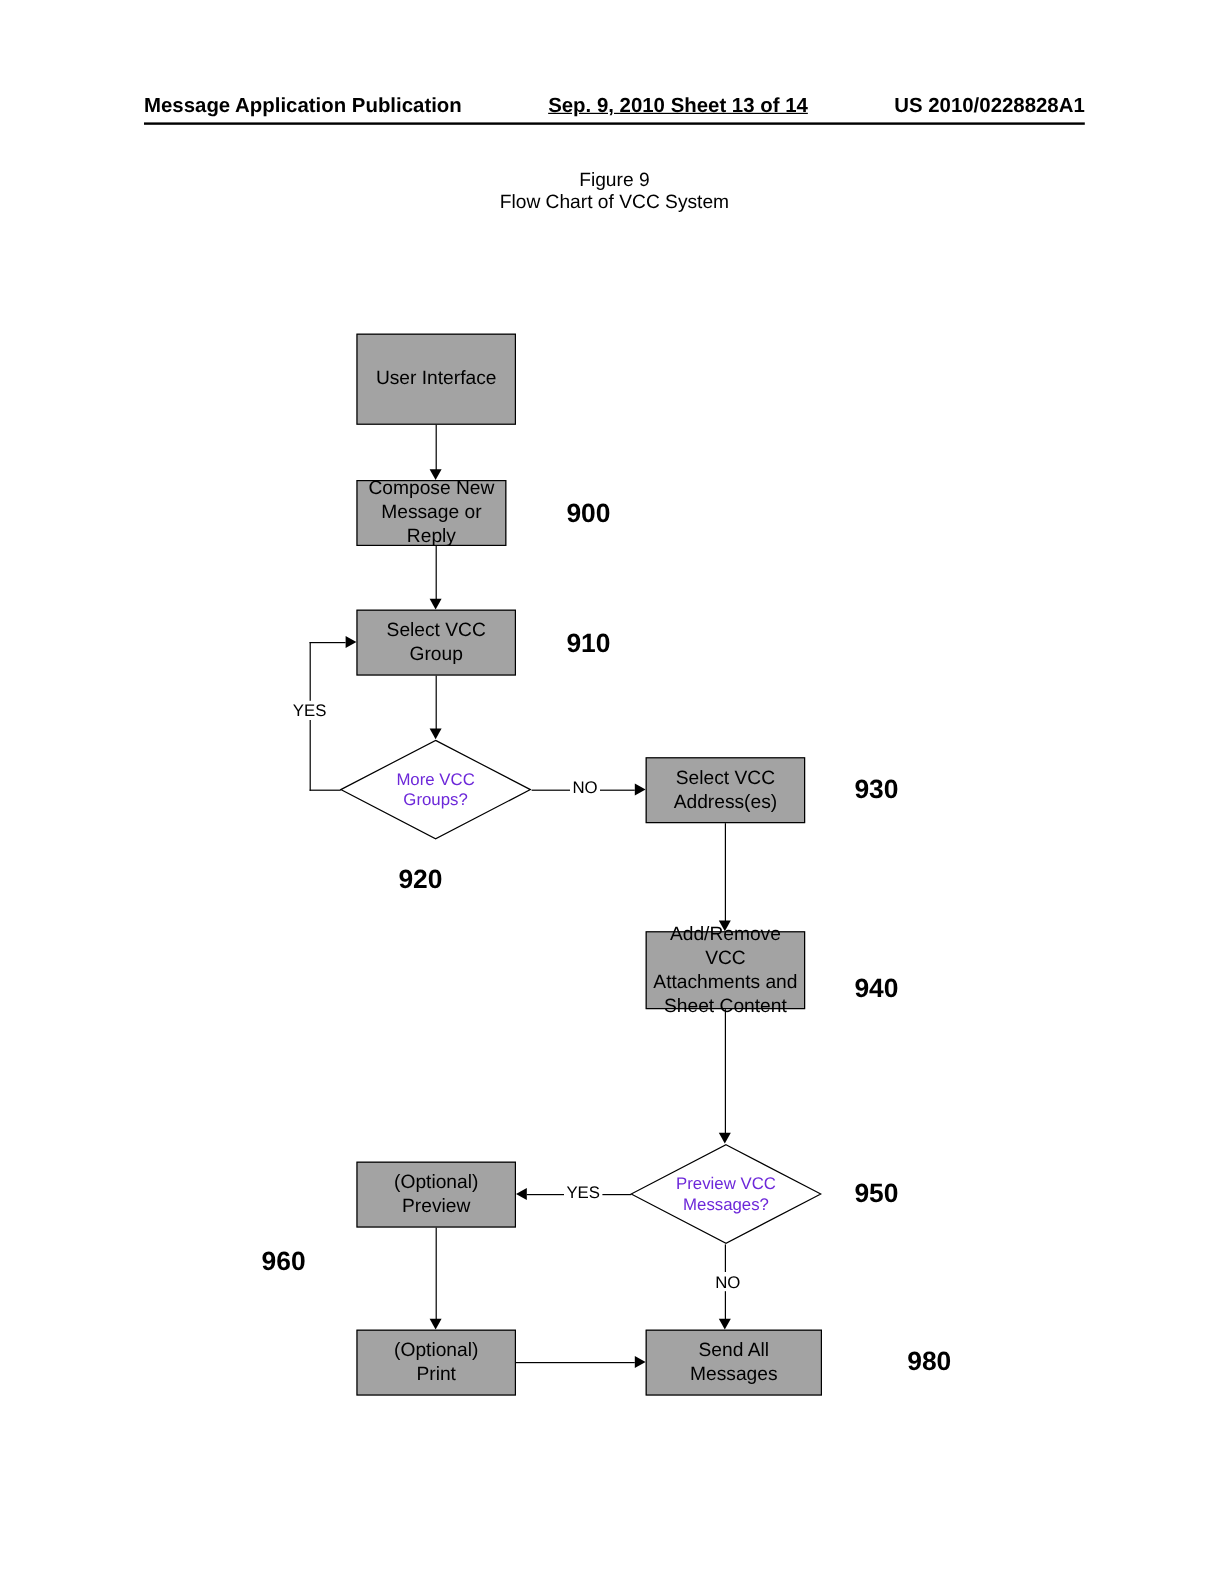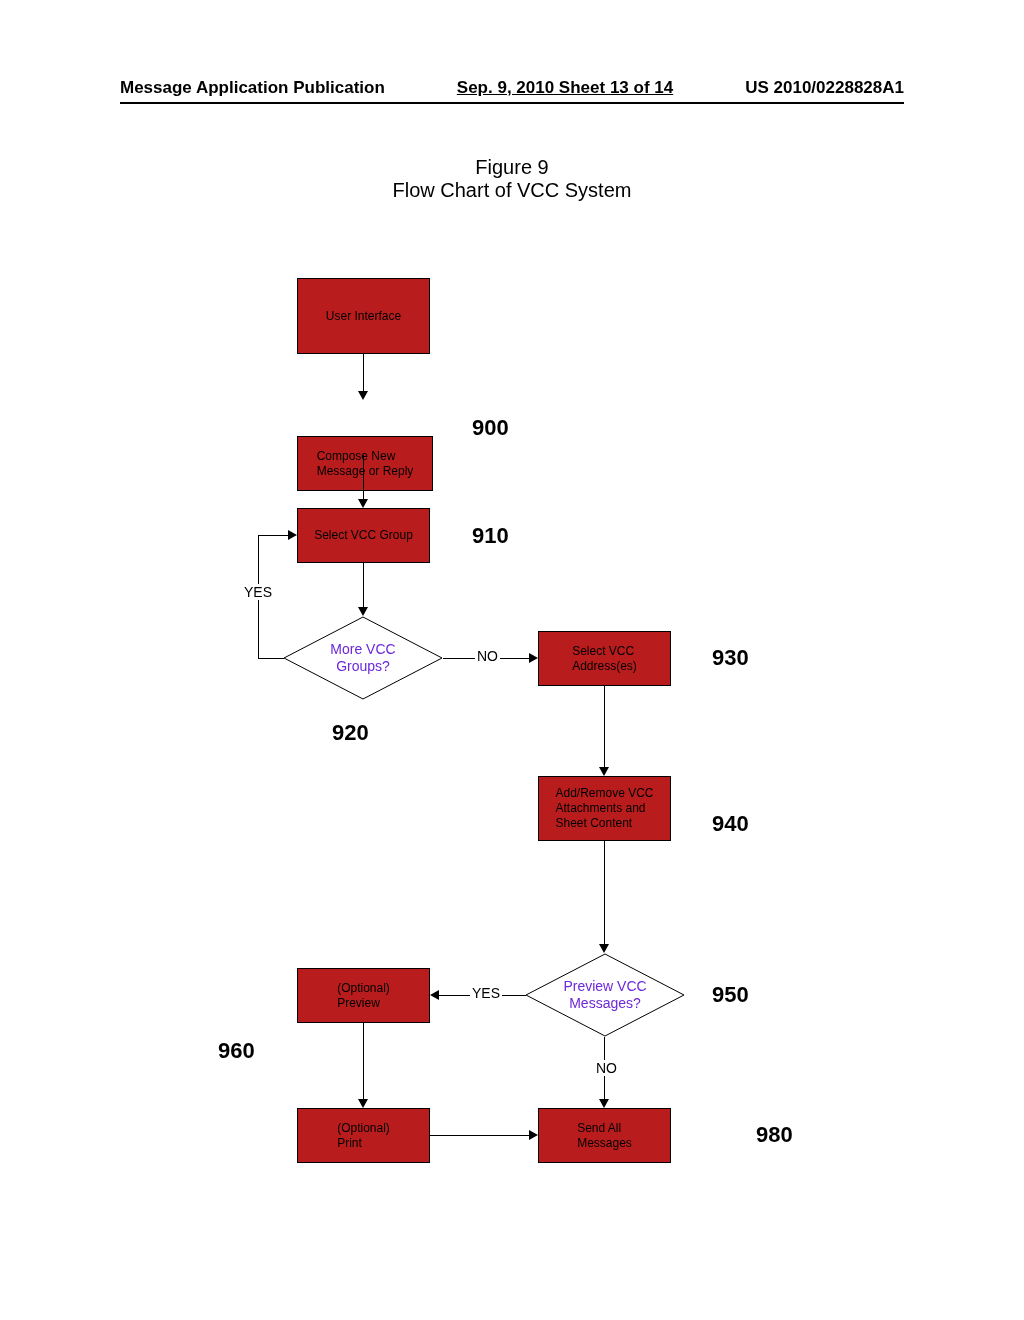--- a/index.html
+++ b/index.html
@@ -29,44 +29,45 @@
   .header-rule {
     position: absolute;
     top: 102px;
     left: 120px;
     width: 784px;
     height: 2px;
     background: #000;
   }
   .figure-title {
     position: absolute;
-    top: 156px;
+    top: 142px;
     left: 0;
     width: 100%;
     text-align: center;
-    font-size: 20px;
+    font-size: 16px;
     color: #000;
   }
 
   .canvas {
     position: absolute;
     top: 0;
     left: 0;
     width: 1024px;
     height: 1320px;
   }
 
   .box {
     position: absolute;
     border: 1px solid #000;
-    background: #b91c1c;
+    background: #a3a3a3;
     display: flex;
     align-items: center;
     justify-content: center;
-    font-size: 12px;
+    text-align: center;
+    font-size: 16px;
     color: #000;
     padding: 4px;
     line-height: 1.25;
   }
 
   .diamond {
     position: absolute;
   }
   .diamond svg { position: absolute; top: 0; left: 0; }
   .diamond .dlabel {
@@ -117,39 +118,39 @@
 
 <div class="figure-title">
   <div>Figure 9</div>
   <div>Flow Chart of VCC System</div>
 </div>
 
 <div class="canvas">
 
   <div class="box" style="left:297px; top:278px; width:133px; height:76px;">User Interface</div>
 
-  <div class="box" style="left:297px; top:400px; width:136px; height:55px; white-space:pre-line;margin-top:36px;">Compose New
+  <div class="box" style="left:297px; top:400px; width:125px; height:55px; white-space:pre-line;">Compose New
 Message or Reply</div>
 
   <div class="box" style="left:297px; top:508px; width:133px; height:55px;">Select VCC Group</div>
 
   <div class="box" style="left:538px; top:631px; width:133px; height:55px; white-space:pre-line;">Select VCC
 Address(es)</div>
 
   <div class="box" style="left:538px; top:776px; width:133px; height:65px; white-space:pre-line;">Add/Remove VCC
 Attachments and
 Sheet Content</div>
 
   <div class="box" style="left:297px; top:968px; width:133px; height:55px; white-space:pre-line;">(Optional)
 Preview</div>
 
   <div class="box" style="left:297px; top:1108px; width:133px; height:55px; white-space:pre-line;">(Optional)
 Print</div>
 
-  <div class="box" style="left:538px; top:1108px; width:133px; height:55px; white-space:pre-line;">Send All
+  <div class="box" style="left:538px; top:1108px; width:147px; height:55px; white-space:pre-line;">Send All
 Messages</div>
 
   <div class="diamond" style="left:283px; top:616px; width:160px; height:84px;">
     <svg width="160" height="84" viewBox="0 0 160 84">
       <polygon points="80,1 159,42 80,83 1,42" fill="#fff" stroke="#000" stroke-width="1"></polygon>
     </svg>
     <div class="dlabel" style="white-space:pre-line;">More VCC
 Groups?</div>
   </div>
 

